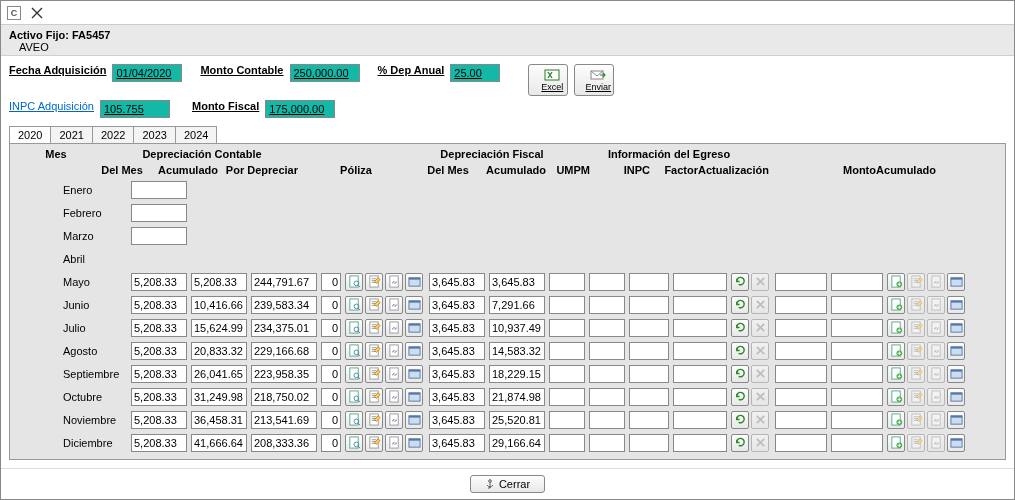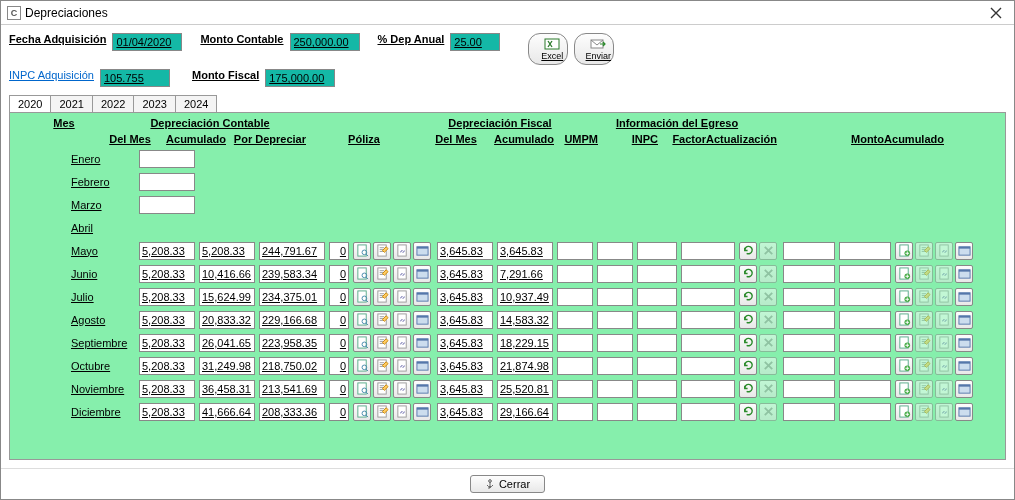--- a/index.html
+++ b/index.html
@@ -10,26 +10,26 @@
 .titlebar-text { flex: 1; font-size: 12px; }
 .close-btn { width: 24px; height: 20px; display: flex; align-items: center; justify-content: center; font-size: 14px; cursor: pointer; }
 .asset-bar { background: #e9e9e9; padding: 4px 8px 2px 8px; border-bottom: 1px solid #d0d0d0; }
 .asset-title { font-weight: bold; font-size: 11px; }
 .asset-sub { font-size: 11px; padding-left: 10px; }
 .content { flex: 1; padding: 8px; display: flex; flex-direction: column; overflow: hidden; }
 .form-row { display: flex; align-items: flex-start; gap: 6px; margin-bottom: 4px; text-decoration: underline; }
 .form-label { font-weight: bold; font-size: 11px; white-space: nowrap; }
 .form-input { border: 1px solid #888; background: #14b8a6; height: 18px; padding: 0 3px; font-size: 11px; font-family: inherit; }
 .link-label { color: #0066cc; text-decoration: underline; cursor: pointer; font-size: 11px; }
-.action-btn { border: 1px solid #888; background: linear-gradient(#fdfdfd,#e8e8e8); border-radius: 12px; height: 32px; width: 40px; display: flex; flex-direction: column; align-items: center; justify-content: center; font-size: 9px; cursor: pointer; gap:1px;padding-left:8px;}
+.action-btn { border: 1px solid #888; background: linear-gradient(#fdfdfd,#e8e8e8); border-radius: 3px; height: 32px; width: 40px; display: flex; flex-direction: column; align-items: center; justify-content: center; font-size: 9px; cursor: pointer; gap:1px;padding-left:8px;}
 .action-icon-box { width:16px; height:12px; }
 .tabs { display: flex; margin-top: 4px; }
 .tab { border: 1px solid #999; border-bottom: none; padding: 2px 8px; background: #f4f4f4; font-size: 11px; cursor: pointer; margin-right: -1px; position: relative; }
 .tab.active { background: #fff; z-index: 2; }
-.grid-wrap { border: 1px solid #999; flex: 1; background: #86efac; overflow: auto; padding: 2px 4px 6px 20px; position: relative; text-decoration: underline; }
+.grid-wrap { border: 1px solid #999; flex: 1; background: #e5e5e5; overflow: auto; padding: 2px 4px 6px 12px; position: relative; }
 .grid-headers { display: flex; font-size: 11px; }
 .grid-headers .col-group { text-align: center; font-weight: bold; padding: 2px 0; }
 .grid-subheaders { display: flex; font-size: 11px; }
 .grid-subheaders .sh { font-weight: bold; padding: 2px 0; text-align: right; }
 .grid-row { display: flex; align-items: center; height: 23px; margin-left: 39px; }
 .cell { padding: 0 2px; font-size: 11px; white-space: nowrap; overflow: hidden; }
 .cell-mes { width: 68px; }
 .cell-box { border: 1px solid #888; background: #fff; height: 18px; padding: 0 2px; display: flex; align-items: center; }
 .w-delmes { width: 60px; }
 .w-acum { width: 60px; }
@@ -50,28 +50,31 @@
 .footer { padding: 6px; display: flex; justify-content: center; border-top: 1px solid #ddd; }
 .footer-btn { border: 1px solid #888; border-radius: 3px; background: linear-gradient(#fdfdfd,#e8e8e8); padding: 2px 14px; font-size: 11px; cursor: pointer; display: flex; align-items: center; gap: 4px; }
 svg { display: block; }
 </style>
 </head>
 <body>
 <div class="window">
 
   <div class="titlebar">
     <span class="titlebar-icon">C</span>
-    <span class="titlebar-text">Depreciaciones</span>
     <div class="close-btn">
       <svg width="12" height="12" viewBox="0 0 12 12">
           <path d="M1 1 L11 11 M11 1 L1 11" stroke="#333" stroke-width="1.4"></path>
         </svg>
     </div>
   </div>
 
+  <div class="asset-bar">
+    <div class="asset-title"><span>Activo Fijo:</span> <span>FA5457</span></div>
+    <div class="asset-sub">AVEO</div>
+  </div>
 
   <div class="content">
 
     <div class="form-row">
       <span class="form-label">Fecha Adquisición</span>
       <input class="form-input" style="width: 70px;" value="01/04/2020">
       <span style="width:6px"></span>
       <span class="form-label">Monto Contable</span>
       <input class="form-input" style="width: 70px;" value="250,000.00">
       <span style="width:6px"></span>

